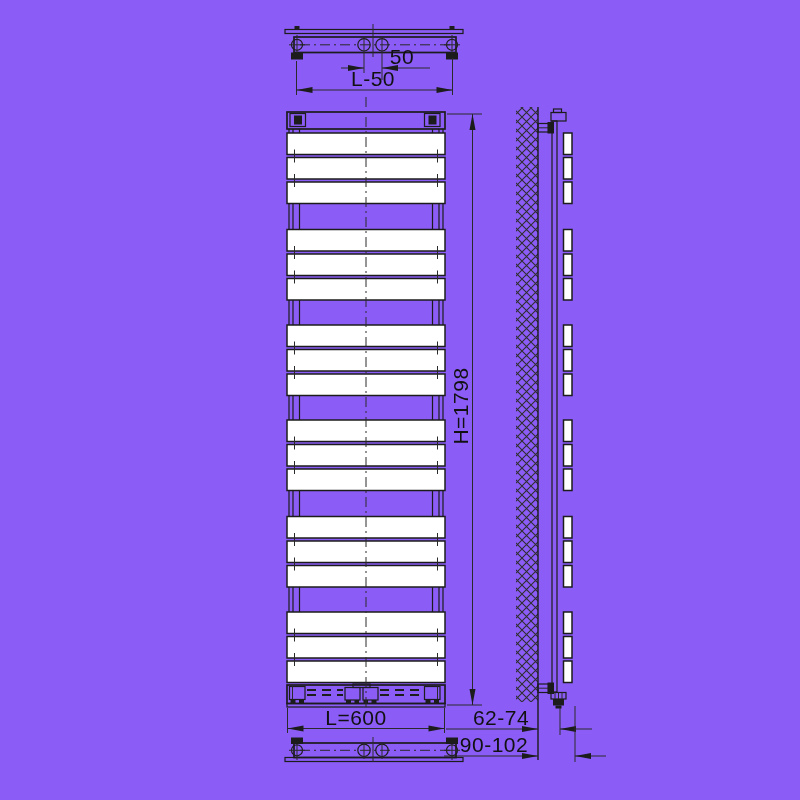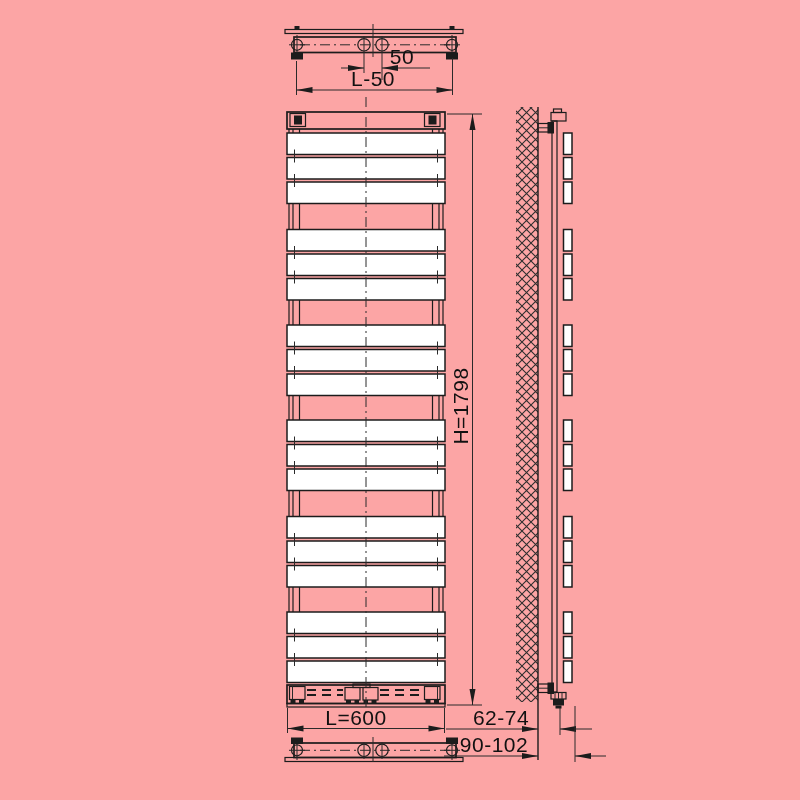--- a/index.html
+++ b/index.html
@@ -1,16 +1,16 @@
 <!DOCTYPE html>
 <html><head>
 <meta charset="utf-8">
 <style>
   html,body{margin:0;padding:0;background:#ffffff;}
-  #stage{width:800px;height:800px;background:#fca5a5;position:relative;overflow:hidden;}
+  #stage{width:800px;height:800px;background:#8b5cf6;position:relative;overflow:hidden;}
   svg{display:block;}
   .ol  {fill:none;stroke:#1c1c1c;stroke-width:1.7;}
   .ol2 {fill:none;stroke:#1c1c1c;stroke-width:1.2;}
   .panel{fill:#ffffff;stroke:#1c1c1c;stroke-width:1.5;}
   .tube{stroke:#1c1c1c;stroke-width:1.2;}
   .thin{stroke:#2a2a2a;stroke-width:1;fill:none;}
   .dim {stroke:#2a2a2a;stroke-width:1;fill:none;}
   .cl  {stroke:#2a2a2a;stroke-width:1;stroke-dasharray:10 4 2 4;fill:none;}
   .pipe{stroke:#1c1c1c;stroke-width:2.2;stroke-dasharray:9 6;fill:none;}
   .fillc{fill:#1c1c1c;stroke:none;}

